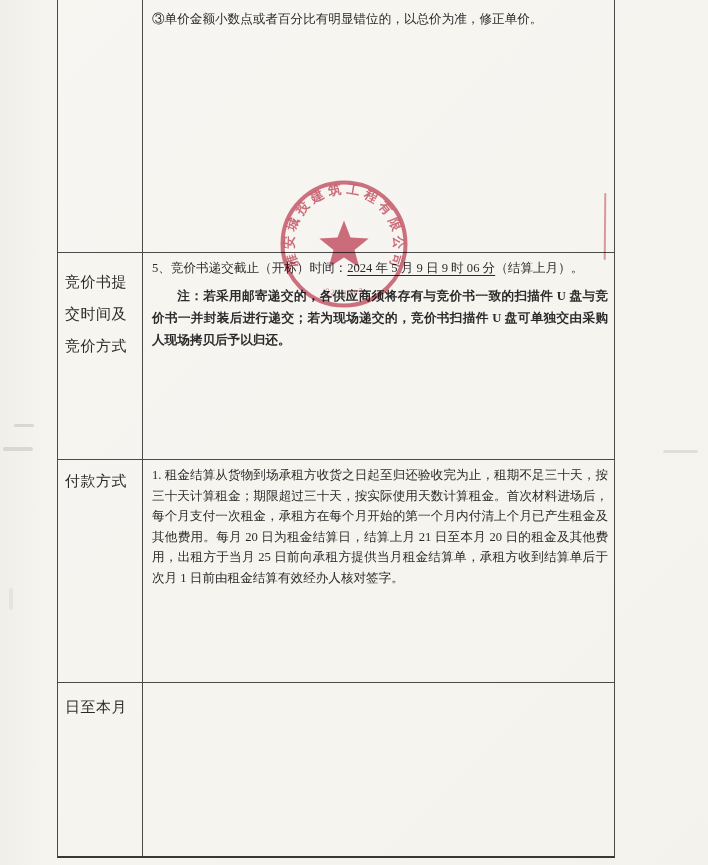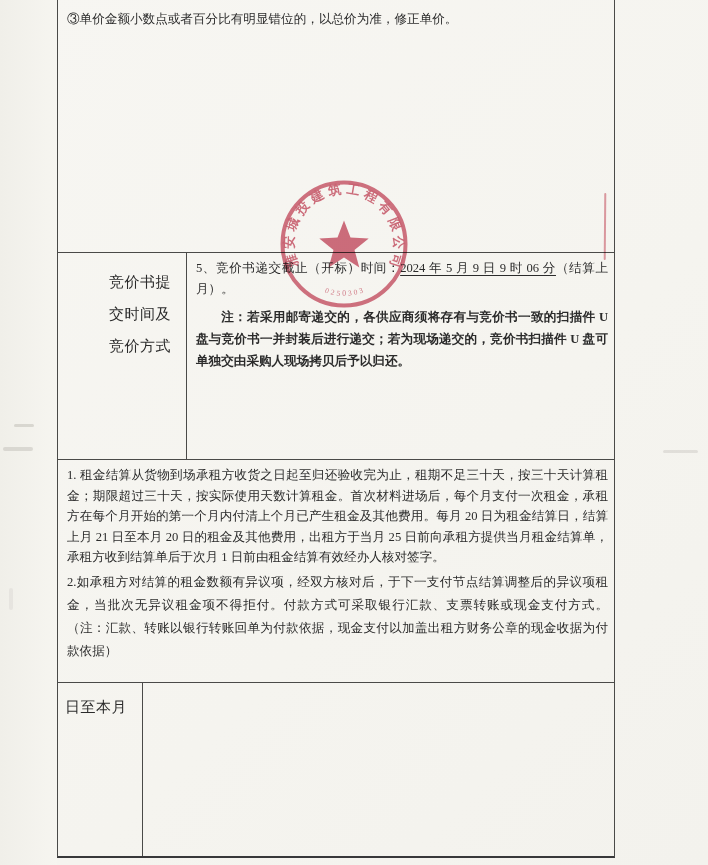--- a/index.html
+++ b/index.html
@@ -20,31 +20,31 @@
   .sm4{left:9px;top:588px;width:4px;height:22px;opacity:.12;}
 
   .doc-table{
     position:absolute;left:57px;top:0;width:558px;height:858px;
     border-left:1px solid #4a4a48;border-right:1px solid #4a4a48;
     border-bottom:2px solid #38383a;box-sizing:border-box;
     display:flex;flex-direction:column;
   }
   .row{display:flex;box-sizing:border-box;overflow:hidden;}
   .row + .row{border-top:1px solid #4a4a48;}
-  .r1{height:252px;flex-direction:column;}
+  .r1{height:252px;}
   .r2{height:207px;}
   .r3{height:223px;}
   .r4{flex:1;}
   .cell{box-sizing:border-box;overflow:hidden;}
   .label{
     width:85px;border-right:1px solid #4a4a48;
     font-size:15px;line-height:32px;letter-spacing:.5px;
     padding:0 0 0 7px;
   }
-  .r2 .label{padding-top:13px;margin-left:44px;}
+  .r2 .label{padding-top:13px;}
   .r3 .label{padding-top:5px;}
   .r4 .label{padding-top:8px;}
   .content{flex:1;padding:5px 6px 0 9px;font-size:12.6px;}
   .r4 .content{padding-top:7px;}
   .para{margin:0;text-align:justify;text-justify:inter-ideograph;}
   .s-lh29{line-height:29.5px;}
   .s-lh21{line-height:21px;}
   .s-note{line-height:22px;margin-top:6px;font-weight:bold;text-indent:2em;}
   .s-lh20{line-height:20.5px;}
   .s-lh23{line-height:23px;margin-top:3px;}
@@ -80,23 +80,23 @@
       </div>
   </div>
   <div class="row r2">
     <div class="cell label">竞价书提交时间及竞价方式</div>
     <div class="cell content">
         <p class="para s-lh21"><span>5、竞价书递交截止（开标）时间：</span><span class="u">2024 年 5 月 9 日 9 时 06 分</span><span>（结算上月）。</span></p>
         <p class="para s-note"><span class="b">注：若采用邮寄递交的，各供应商须将存有与竞价书一致的扫描件 U 盘与竞价书一并封装后进行递交；若为现场递交的，竞价书扫描件 U 盘可单独交由采购人现场拷贝后予以归还。</span></p>
       </div>
   </div>
   <div class="row r3">
+    <div class="cell label">付款方式</div>
     <div class="cell content">
         <p class="para s-lh20"><span>1.  租金结算从货物到场承租方收货之日起至归还验收完为止，租期不足三十天，按三十天计算租金；期限超过三十天，按实际使用天数计算租金。首次材料进场后，每个月支付一次租金，承租方在每个月开始的第一个月内付清上个月已产生租金及其他费用。每月 20 日为租金结算日，结算上月 21 日至本月 20 日的租金及其他费用，出租方于当月 25 日前向承租方提供当月租金结算单，承租方收到结算单后于次月 1 日前由租金结算有效经办人核对签字。</span></p>
-        <p class="para s-lh23"><span>2.如承租方对结算的租金数额有异议项，经双方核对后，于下一支付节点结算调整后的异议项租金，当批次无异议租金项不得拒付。付款方式可采取银行汇款、支票转账或现金支付方式。（注：汇款、转账以银行转账回单为付款依据，现金支付以加盖出租方财务公章的现金收据为付款依据）</span></p>
       </div>
   </div>
   <div class="row r4">
     <div class="cell label">日至本月</div>
   </div>
 </div>
 
 <div class="stamp">
   <svg id="stamp-svg" width="140" height="140" viewBox="0 0 140 140">
       <circle cx="70" cy="70" r="61.5" fill="none" stroke="#c8495f" stroke-width="4" opacity="0.9"></circle>

